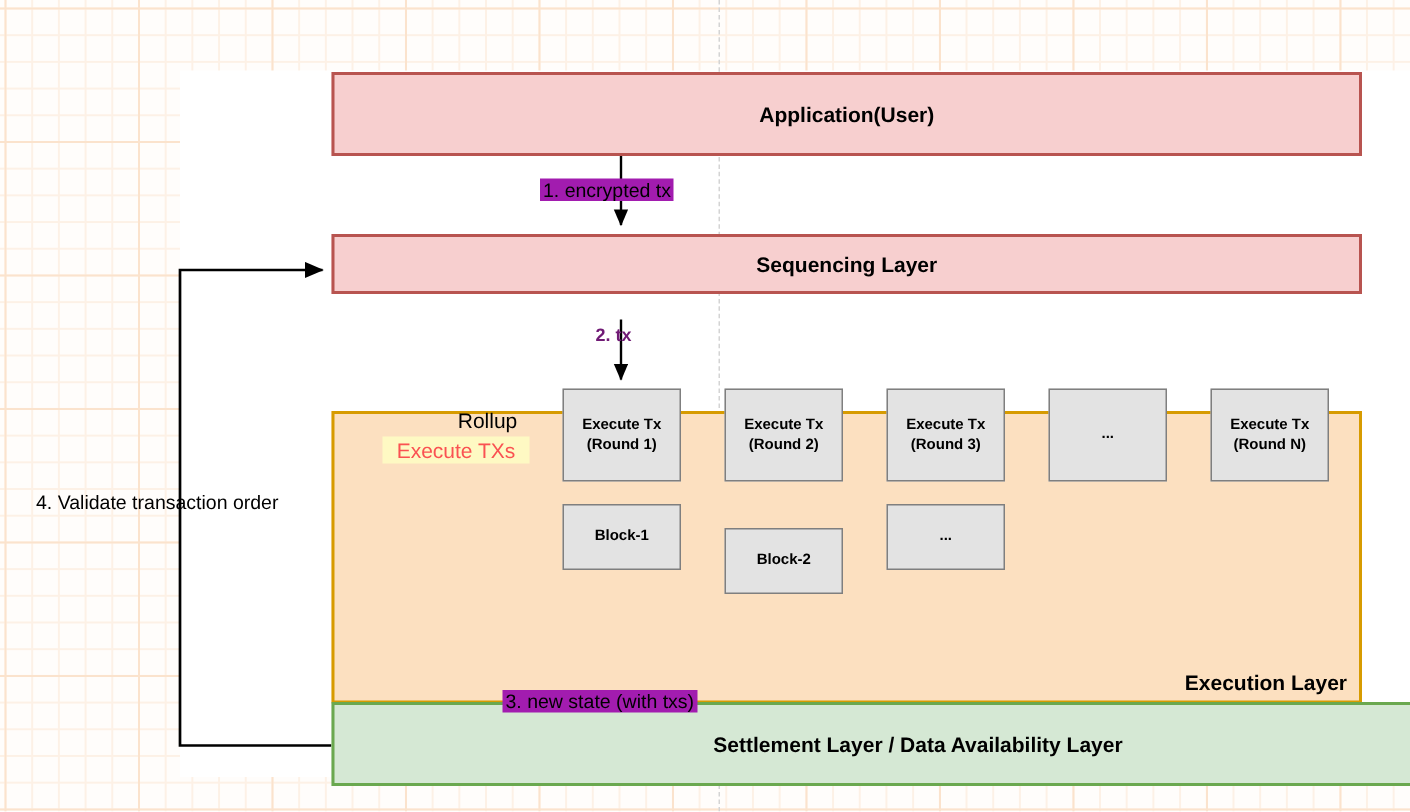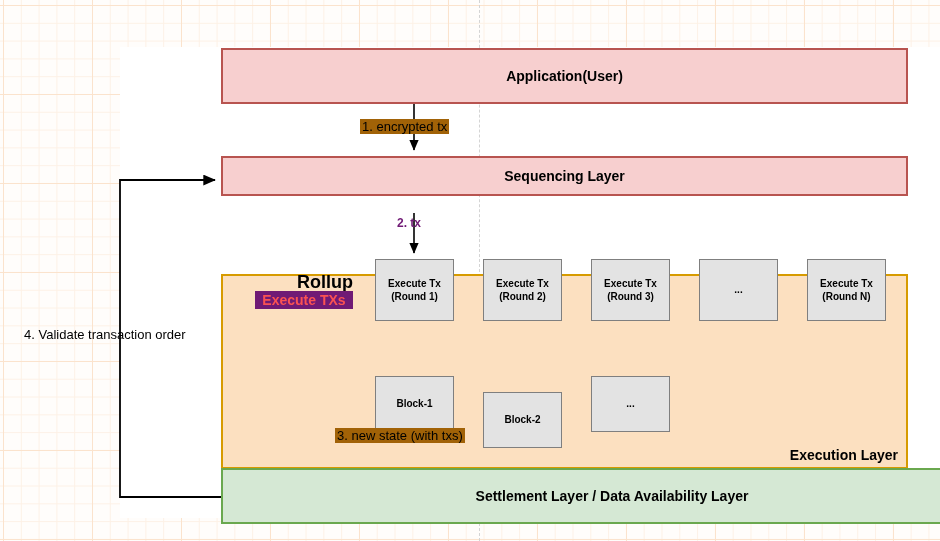--- a/index.html
+++ b/index.html
@@ -84,33 +84,33 @@
   #execution-layer-label {
     position: absolute;
     right: 8px; bottom: 4px;
     font-weight: bold;
     font-size: 14px;
     color: #000000;
   }
   #rollup-label {
     position: absolute;
     left: 275px; top: 272px;
-    font-weight: bold;
-    font-size: 18px;
+    font-weight: normal;
+    font-size: 14px;
     color: #000000;
     text-align: center;
     width: 100px;
   }
   #rollup-sub-label {
     position: absolute;
     left: 255px; top: 291px;
-    font-weight: bold;
+    font-weight: normal;
     font-size: 14px;
     color: #fa5252;
-    background: #701a75;
+    background: #fef9c3;
     padding: 1px 3px;
     text-align: center;
     width: 92px;
   }
 
   .proc-box {
     position: absolute;
     box-sizing: border-box;
     background: #e3e3e3;
     border: 1px solid #7f7f7f;
@@ -124,45 +124,45 @@
     line-height: 1.35;
     text-align: center;
   }
   .round-box { width: 79px; height: 62px; top: 259px; }
   #round-1 { left: 375px; }
   #round-2 { left: 483px; }
   #round-3 { left: 591px; }
   #round-dots { left: 699px; }
   #round-n  { left: 807px; }
 
-  .block-box { width: 79px; height: 56px; top: 376px; }
+  .block-box { width: 79px; height: 44px; top: 336px; }
   #block-1 { left: 375px; }
   #block-2 { left: 483px; margin-top: 16px; }
   #block-dots { left: 591px; }
 
   
   #connectors {
     position: absolute;
     left: 0; top: 0;
     width: 940px; height: 541px;
     pointer-events: none;
   }
 
   
   .edge-label {
     position: absolute;
     font-size: 13px;
     color: #000000;
     white-space: nowrap;
-    background: #a16207;
+    background: #a21caf;
     padding: 0 2px;
   }
   #label-1 { left: 360px; top: 119px; }
   #label-2 { left: 395px; top: 216px; color: #701a75; font-weight: bold; font-size: 12px; background: transparent; }
-  #label-3 { left: 335px; top: 428px; }
+  #label-3 { left: 335px; top: 460px; }
   #label-4 { left: 22px; top: 327px; background: transparent; }
 </style>
 </head>
 <body>
 
 <div id="grid-background"></div>
 <div id="canvas-region"></div>
 <div id="page-guide"></div>
 
 <svg id="connectors" viewBox="0 0 940 541" xmlns="http://www.w3.org/2000/svg">

